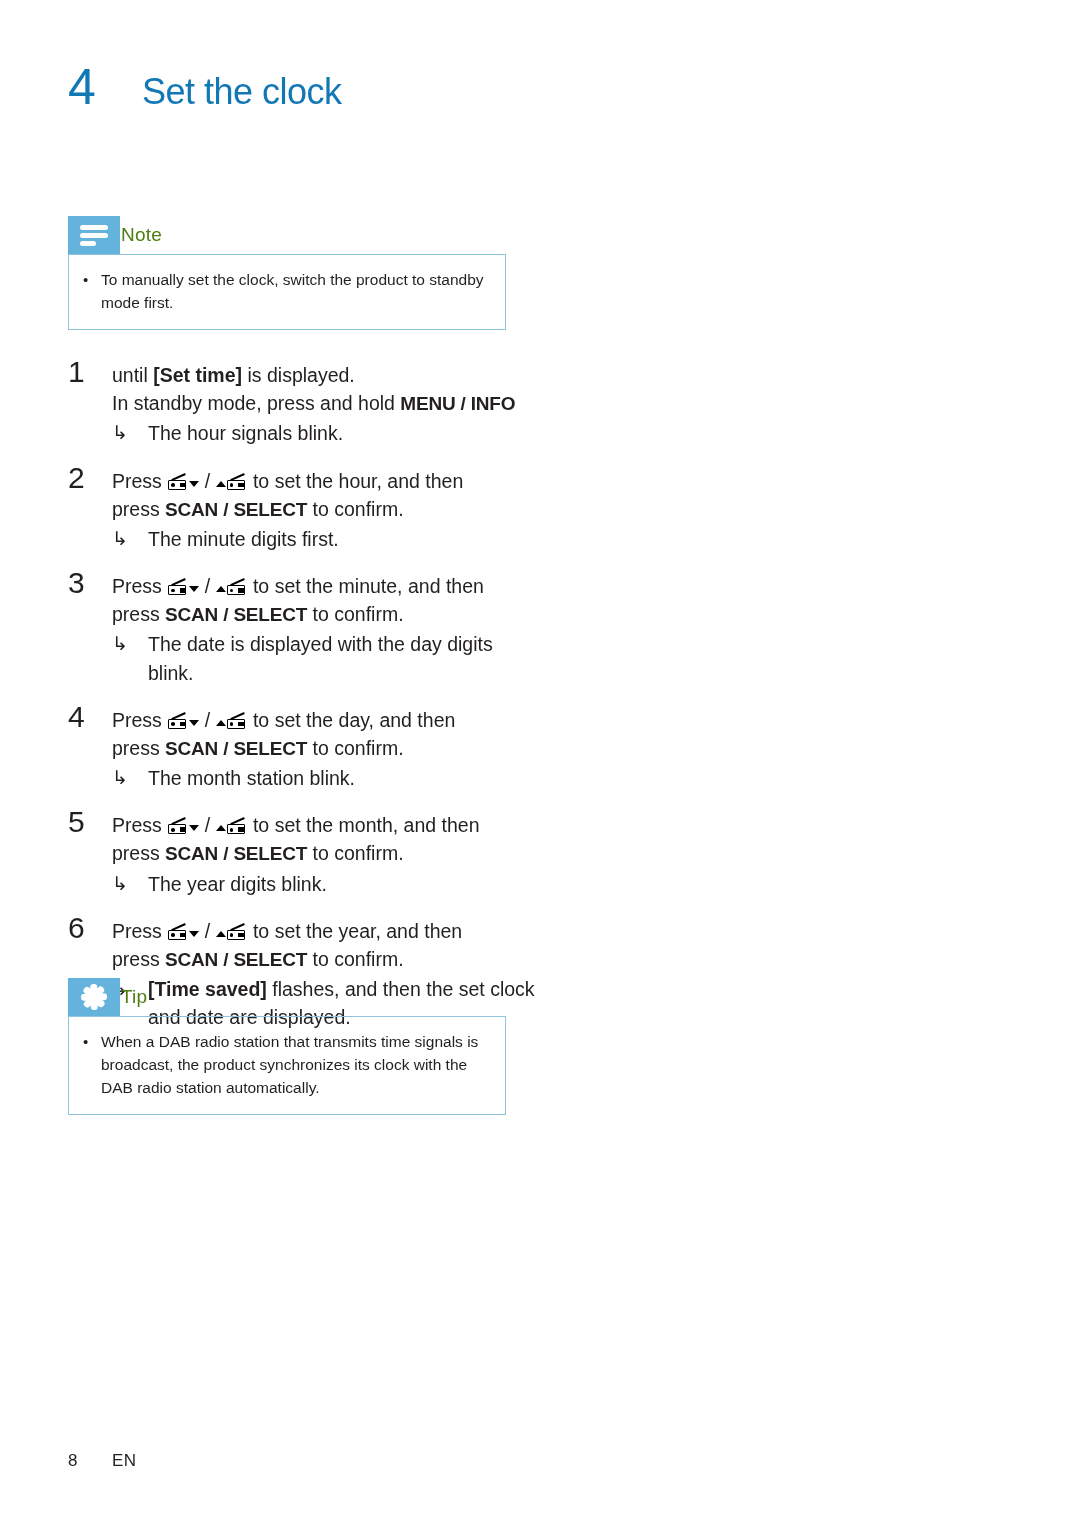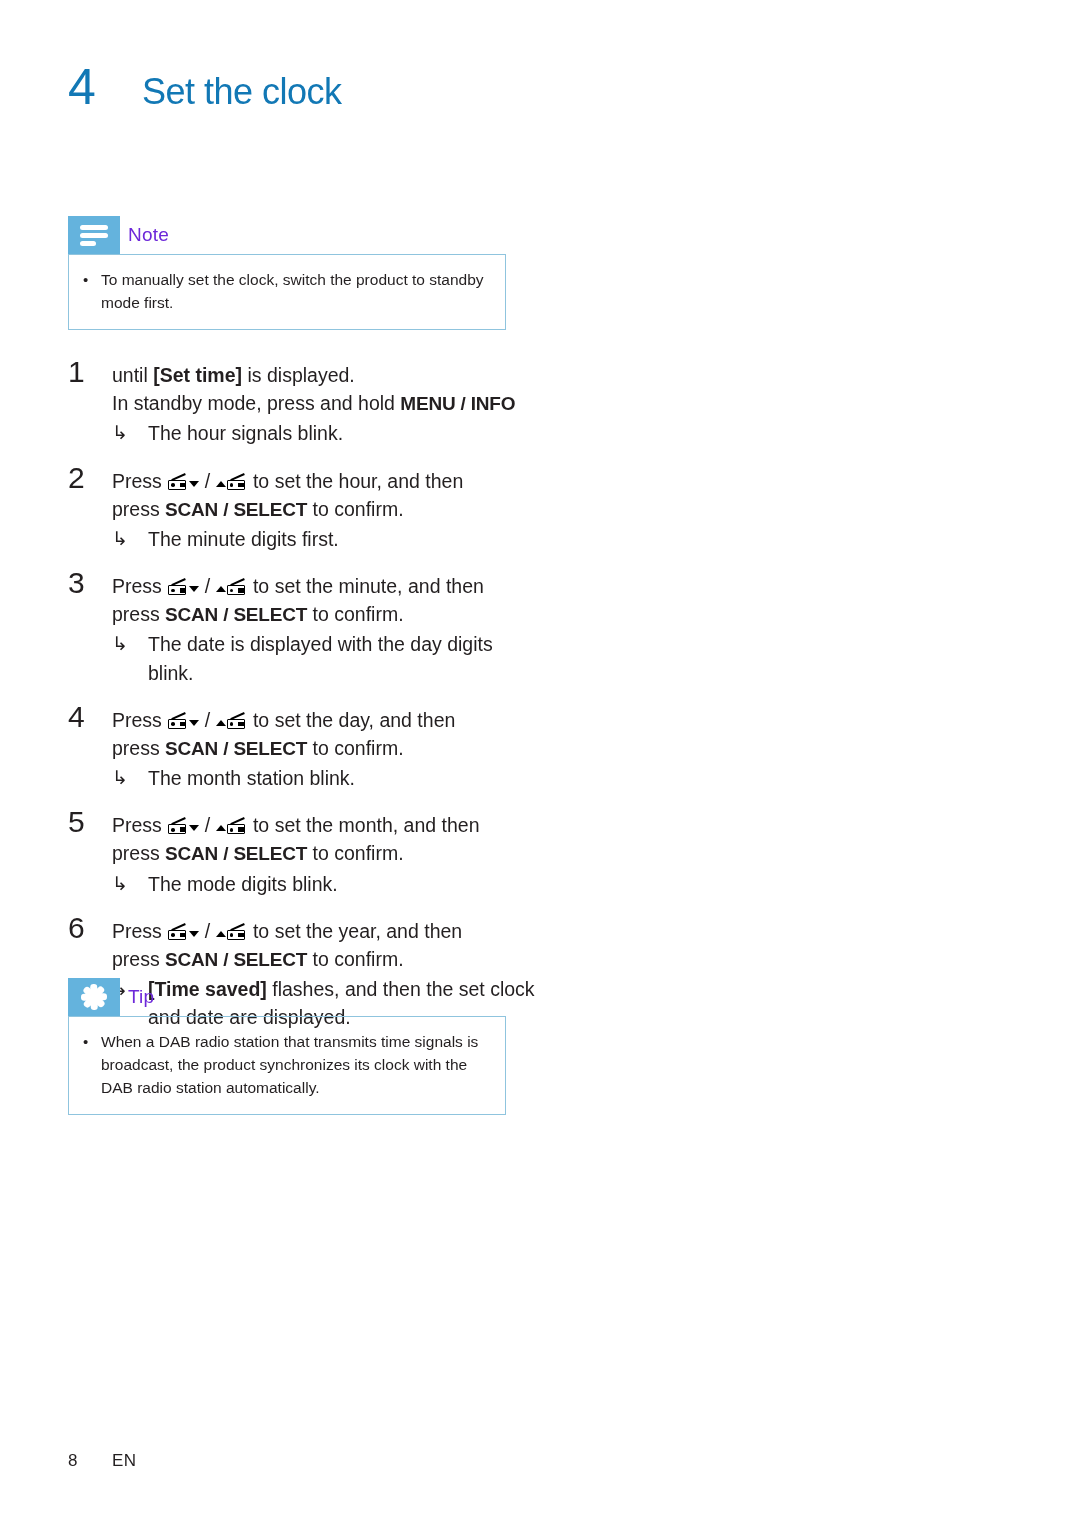--- a/index.html
+++ b/index.html
@@ -61,22 +61,22 @@
     width: 52px;
     height: 38px;
     background: #64b3dd;
     display: flex;
     align-items: center;
     justify-content: center;
     flex: none;
   }
   .callout-label {
     font-size: 19px;
-    color: #6d28d9;
-    margin-left: 8px;
+    color: #4d7c0f;
+    margin-left: 1px;
     letter-spacing: 0.2px;
   }
   .callout-body {
     border: 1px solid #8fc4de;
     border-top: 1px solid #8fc4de;
     padding: 14px 16px 14px 14px;
     box-sizing: border-box;
   }
   .callout-item {
     display: flex;
@@ -321,21 +321,21 @@
           </div>
         </div>
       </div>
       <div class="step">
         <div class="step-num">5</div>
         <div class="step-content">
           <div class="step-line">Press <span style="white-space: nowrap;"><span class="radio-icon"><span class="ant"></span><span class="body"></span><span class="dot"></span><span class="grill"></span></span><span class="tri tri-down"></span></span> / <span style="white-space: nowrap;"><span class="tri tri-up"></span><span class="radio-icon"><span class="ant"></span><span class="body"></span><span class="dot"></span><span class="grill"></span></span></span> to set the month, and then</div>
           <div class="step-line">press <span class="kbd">SCAN / SELECT</span> to confirm.</div>
           <div class="sub">
             <div class="sub-arrow">↳</div>
-            <div class="sub-text">The mode digits blink.</div>
+            <div class="sub-text">The year digits blink.</div>
           </div>
         </div>
       </div>
       <div class="step">
         <div class="step-num">6</div>
         <div class="step-content">
           <div class="step-line">Press <span style="white-space: nowrap;"><span class="radio-icon"><span class="ant"></span><span class="body"></span><span class="dot"></span><span class="grill"></span></span><span class="tri tri-down"></span></span> / <span style="white-space: nowrap;"><span class="tri tri-up"></span><span class="radio-icon"><span class="ant"></span><span class="body"></span><span class="dot"></span><span class="grill"></span></span></span> to set the year, and then</div>
           <div class="step-line">press <span class="kbd">SCAN / SELECT</span> to confirm.</div>
           <div class="sub">
             <div class="sub-arrow">↳</div>

